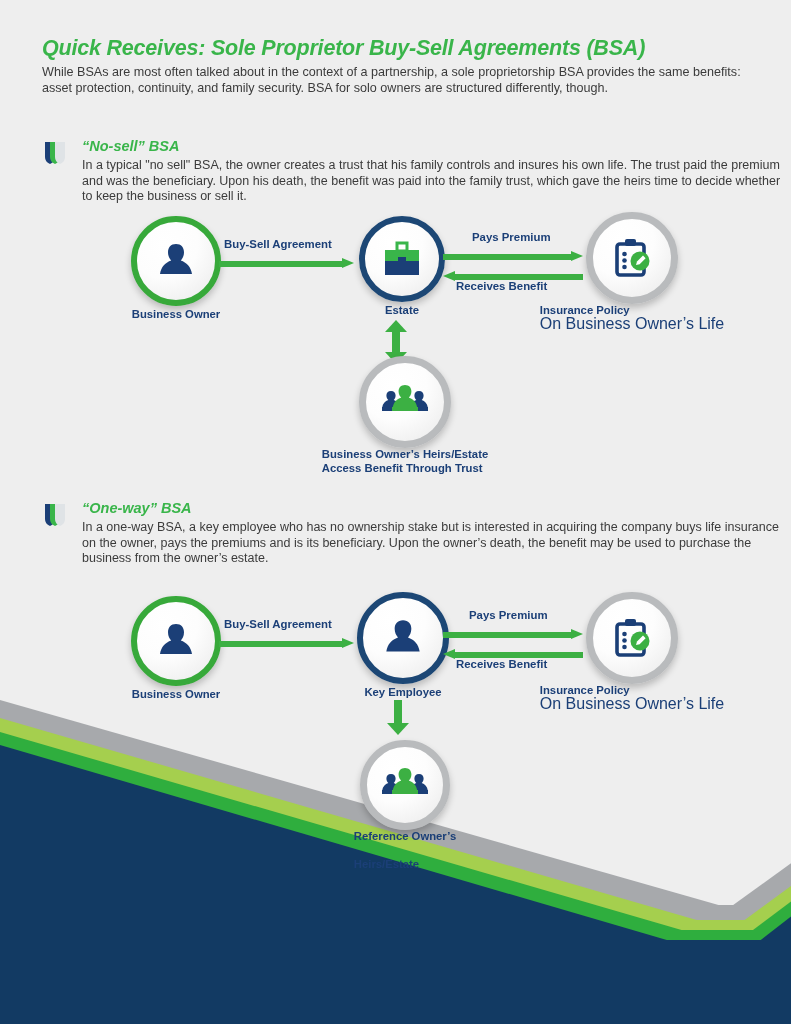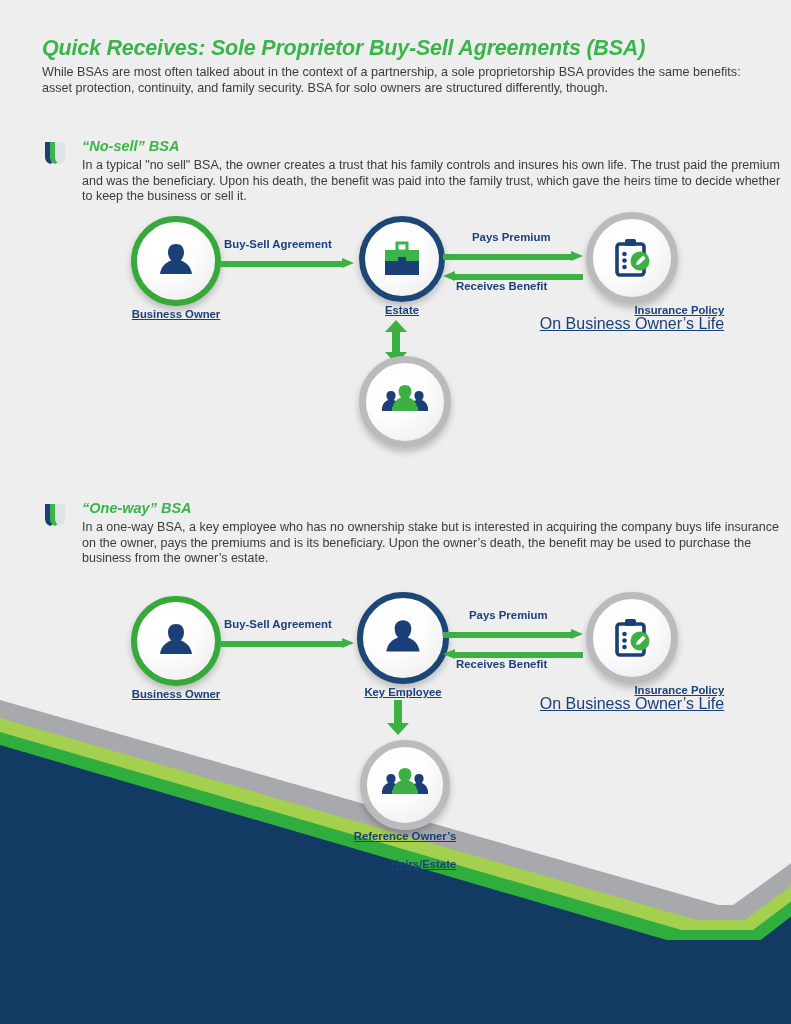--- a/index.html
+++ b/index.html
@@ -47,22 +47,22 @@
     position:relative;border-radius:50%;
     background:radial-gradient(circle at 34% 28%,#ffffff 0%,#fdfdfd 45%,#e9e9e9 100%);
     box-shadow:0 4px 7px rgba(0,0,0,.22);
     display:flex;align-items:center;justify-content:center;
   }
   .ring.green{border:6px solid #37a93a;}
   .ring.navy{border:6px solid #1c4775;}
   .ring.gray{border:7px solid #b9bbbd;}
   .node-label{
     position:absolute;left:50%;transform:translateX(-50%);
-    text-align:right;color:#1b3f77;font-weight:bold;font-size:11.3px;
-    line-height:13px;white-space:nowrap;text-decoration:underline;
+    text-align:left;color:#1b3f77;font-weight:bold;font-size:11.3px;
+    line-height:13px;white-space:nowrap;
   }
   .node-sub{display:block;font-weight:normal;font-size:16px;line-height:12px;
      color:#1b3f77;margin-top:1px;}
 
   
   .arrow-h{position:absolute;height:11px;}
   .arrow-h .shaft{position:absolute;left:0;top:3px;height:6px;background:#3cb043;}
   .arrow-h .head{position:absolute;top:0;width:0;height:0;
      border-top:5.5px solid transparent;border-bottom:5.5px solid transparent;}
   .arrow-h.right .head{right:0;border-left:12px solid #3cb043;}
@@ -171,20 +171,24 @@
     <div class="node" style="left:359px;top:146px;">
       <div class="ring gray" style="width:78px;height:78px;">
         <svg width="52" height="46" viewBox="0 0 52 46">
           <path d="M12 12c-3 0-4.6 2-4.6 4.6 0 2.2 1 3.6 1.9 4.4-3.2 1.2-5.6 3.4-6.1 7.6h17.6c-.5-4.2-2.9-6.4-6.1-7.6.9-.8 1.9-2.2 1.9-4.4C16.6 14 15 12 12 12z" fill="#1b3f77"></path>
           <path d="M40 12c-3 0-4.6 2-4.6 4.6 0 2.2 1 3.6 1.9 4.4-3.2 1.2-5.6 3.4-6.1 7.6h17.6c-.5-4.2-2.9-6.4-6.1-7.6.9-.8 1.9-2.2 1.9-4.4C44.6 14 43 12 40 12z" fill="#1b3f77"></path>
           <path d="M26 6c-4.2 0-6.4 2.8-6.4 6.4 0 3 1.4 5 2.6 6.1-4.4 1.6-7.8 4.7-8.5 10.5h24.6c-.7-5.8-4.1-8.9-8.5-10.5 1.2-1.1 2.6-3.1 2.6-6.1C32.4 8.8 30.2 6 26 6z" fill="#3cb043"></path>
           <rect x="3" y="28" width="46" height="4" fill="#1b3f77"></rect>
           <rect x="13" y="28" width="26" height="4" fill="#3cb043"></rect>
         </svg>
       </div>
+      <div class="node-label" style="top:92px;">
+        <span>Business Owner’s Heirs/Estate</span>
+        <span class="node-sub" style="font-weight:bold;font-size:11.3px;">Access Benefit Through Trust</span>
+      </div>
     </div>
   </div>
 
   <div class="section-head" style="left:42px;top:500px;width:715px;">
     <span class="leaf">
       <svg width="26" height="26" viewBox="0 0 26 26">
         <path d="M3 2 L13 2 L13 17 Q13 22 8 24 Q3 22 3 17 Z" fill="#1b3f77"></path>
         <path d="M8 2 L18 2 L18 17 Q18 22 13 24 Q8 22 8 17 Z" fill="#39b54a"></path>
         <path d="M13 2 L23 2 L23 17 Q23 22 18 24 Q13 22 13 17 Z" fill="#dfe3e6"></path>
       </svg>

